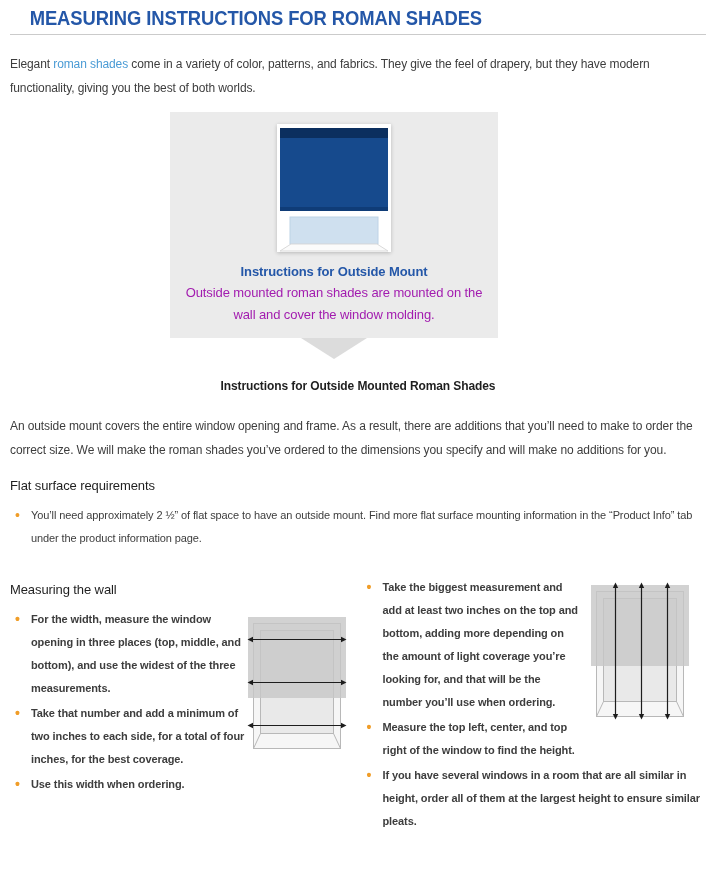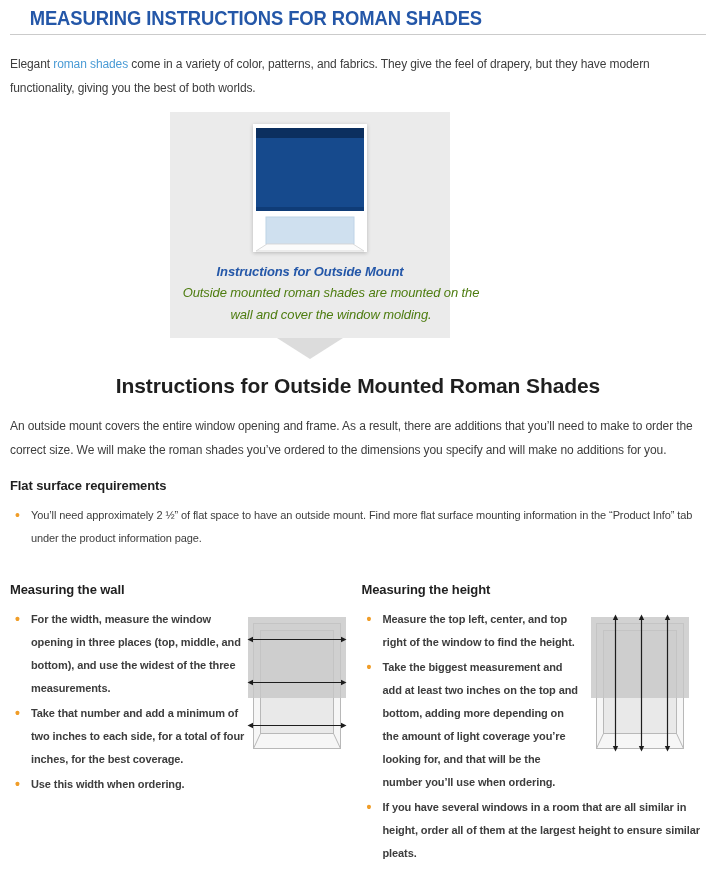--- a/index.html
+++ b/index.html
@@ -29,21 +29,21 @@
   }
 
   p.body-text {
     font-size: 12px;
     line-height: 24px;
     margin: 17px 0 0 0;
   }
   a.text-link { color: #4a9bd5; text-decoration: none; cursor: pointer; }
 
   
-  .callout-wrap { margin-left: 160px; width: 280px; font-style: italic; }
+  .callout-wrap { margin-left: 160px; width: 328px; }
   .callout {
     background: #ebebeb;
     text-align: center;
     padding: 12px 10px 12px 10px;
     margin-top: 12px;
   }
   .shade-card {
     display: inline-block;
     line-height: 0;
     box-shadow: 0 1px 4px rgba(0,0,0,0.22);
@@ -57,45 +57,45 @@
     color: #2457a8;
     text-decoration: none;
     cursor: pointer;
     line-height: 17px;
   }
   .callout-desc {
     margin: 2px auto 0 auto;
     width: 302px;
     font-size: 13px;
     line-height: 22px;
-    color: #4d7c0f;
+    color: #a21caf;
   }
   .callout-pointer {
     width: 0; height: 0;
     margin: 0 auto;
     border-left: 33px solid transparent;
     border-right: 33px solid transparent;
     border-top: 21px solid #dcdcdc;
   }
 
   
   h2.section-heading {
     margin: 16px 0 10px 0;
     text-align: center;
-    font-size: 21px;
+    font-size: 12px;
     line-height: 22px;
     color: #1f1f1f;
     font-weight: bold;
   }
   h3.sub-heading {
     margin: 15px 0 0 0;
     font-size: 13px;
     line-height: 17px;
     color: #1f1f1f;
-    font-weight: bold;
+    font-weight: normal;
   }
 
   
   ul.bullets { list-style: none; margin: 10px 0 0 0; padding: 0; }
   ul.bullets li {
     position: relative;
     padding-left: 21px;
     font-size: 11px;
     line-height: 23px;
     margin: 0 0 2px 0;
@@ -187,21 +187,20 @@
         </span>
         <ul class="bullets left-list">
           <li>For the width, measure the window opening in three places (top, middle, and bottom), and use the widest of the three measurements.</li>
           <li>Take that number and add a minimum of two inches to each side, for a total of four inches, for the best coverage.</li>
           <li>Use this width when ordering.</li>
         </ul>
       </div>
     </div>
 
     <div class="col">
-      <h3 class="sub-heading">Measuring the height</h3>
       <div class="col-body">
         <span class="diagram-float">
           <svg width="100" height="138" viewBox="0 0 100 138">
             <rect x="6.5" y="9.5" width="87" height="125" fill="#f6f6f6" stroke="#b8b8b8" stroke-width="1"></rect>
             <rect x="13.5" y="16.5" width="73" height="103" fill="#e9e9e9" stroke="#b8b8b8" stroke-width="1"></rect>
             <line x1="6.5" y1="134.5" x2="13.5" y2="119.5" stroke="#b8b8b8" stroke-width="1"></line>
             <line x1="93.5" y1="134.5" x2="86.5" y2="119.5" stroke="#b8b8b8" stroke-width="1"></line>
             <rect x="1" y="3" width="98" height="81" fill="#c7c7c7" opacity="0.8"></rect>
             <g stroke="#1d1d1d" stroke-width="1.2">
               <line x1="25.5" y1="4" x2="25.5" y2="134"></line>
@@ -212,21 +211,21 @@
               <polygon points="25.5,0.5 22.8,6 28.2,6"></polygon>
                 <polygon points="25.5,137.5 22.8,132 28.2,132"></polygon>
               <polygon points="51.5,0.5 48.8,6 54.2,6"></polygon>
                 <polygon points="51.5,137.5 48.8,132 54.2,132"></polygon>
               <polygon points="77.5,0.5 74.8,6 80.2,6"></polygon>
                 <polygon points="77.5,137.5 74.8,132 80.2,132"></polygon>
             </g>
           </svg>
         </span>
         <ul class="bullets">
+          <li>Take the biggest measurement and add at least two inches on the top and bottom, adding more depending on the amount of light coverage you’re looking for, and that will be the number you’ll use when ordering.</li>
           <li>Measure the top left, center, and top right of the window to find the height.</li>
-          <li>Take the biggest measurement and add at least two inches on the top and bottom, adding more depending on the amount of light coverage you’re looking for, and that will be the number you’ll use when ordering.</li>
           <li>If you have several windows in a room that are all similar in height, order all of them at the largest height to ensure similar pleats.</li>
         </ul>
       </div>
     </div>
 
   </div>
 </div>
 
 </body></html>

